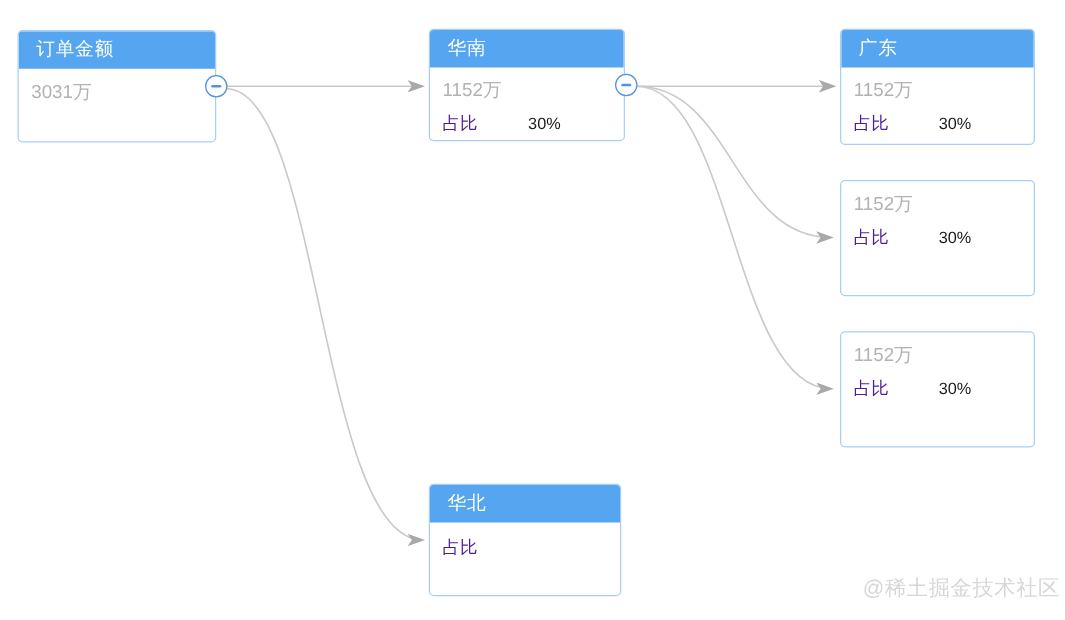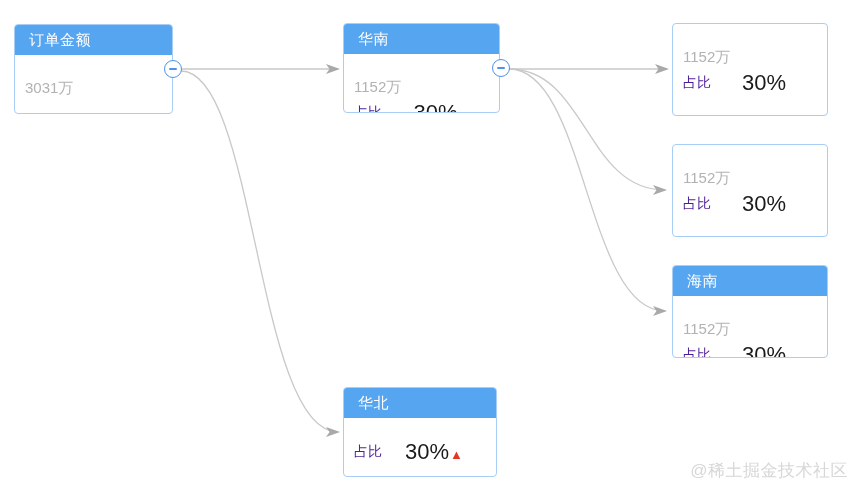--- a/index.html
+++ b/index.html
@@ -14,26 +14,26 @@
   .node {
     position:absolute; background:#fff;
     border:1px solid #a9cef5; border-radius:4px; overflow:hidden;
     cursor:move;
   }
   .node-header {
     height:30px; background:#56a5f0; color:#fff;
     font-size:15px; font-weight:500; line-height:30px;
     padding-left:14px; letter-spacing:0.5px;
   }
-  .node-body { padding:20px 10px 0 10px; }
+  .node-body { padding:6px 10px 0 10px; }
   .amount { font-size:15px; color:#b2b2b2; line-height:25px; }
   .ratio-row { display:flex; align-items:center; height:27px; }
   .ratio-label { font-size:14px; color:#4c1d95; }
   .ratio-center { flex:1; text-align:center; }
-  .ratio-value { font-size:22px; font-weight:500; color:#1a1a1a; }
+  .ratio-value { font-size:13px; font-weight:500; color:#1a1a1a; }
   .trend { font-size:13px; color:#e0392a; margin-left:1px; }
 
   .collapse-btn {
     position:absolute; width:18px; height:18px; border-radius:50%;
     background:#fff; border:1.5px solid #4e93e6;
     display:flex; align-items:center; justify-content:center;
     cursor:pointer; z-index:5;
   }
   .collapse-btn .minus { width:8px; height:1.5px; background:#4e93e6; border-radius:1px; }
 
@@ -78,28 +78,26 @@
         </span>
       </div>
     </div>
   </div>
 
   <div class="node" style="left:343px;top:387px;width:154px;height:90px">
     <div class="node-header">华北</div>
     <div class="node-body">
       <div class="ratio-row">
         <span class="ratio-label">占比</span>
-        <span class="ratio-center">
-          <span class="ratio-value">30%</span><span class="trend">▲</span>
-        </span>
       </div>
     </div>
   </div>
 
   <div class="node" style="left:672px;top:23px;width:156px;height:93px">
+    <div class="node-header">广东</div>
     <div class="node-body">
       <div class="amount">1152万</div>
       <div class="ratio-row">
         <span class="ratio-label">占比</span>
         <span class="ratio-center">
           <span class="ratio-value">30%</span>
         </span>
       </div>
     </div>
   </div>
@@ -110,21 +108,20 @@
       <div class="ratio-row">
         <span class="ratio-label">占比</span>
         <span class="ratio-center">
           <span class="ratio-value">30%</span>
         </span>
       </div>
     </div>
   </div>
 
   <div class="node" style="left:672px;top:265px;width:156px;height:93px">
-    <div class="node-header">海南</div>
     <div class="node-body">
       <div class="amount">1152万</div>
       <div class="ratio-row">
         <span class="ratio-label">占比</span>
         <span class="ratio-center">
           <span class="ratio-value">30%</span>
         </span>
       </div>
     </div>
   </div>

